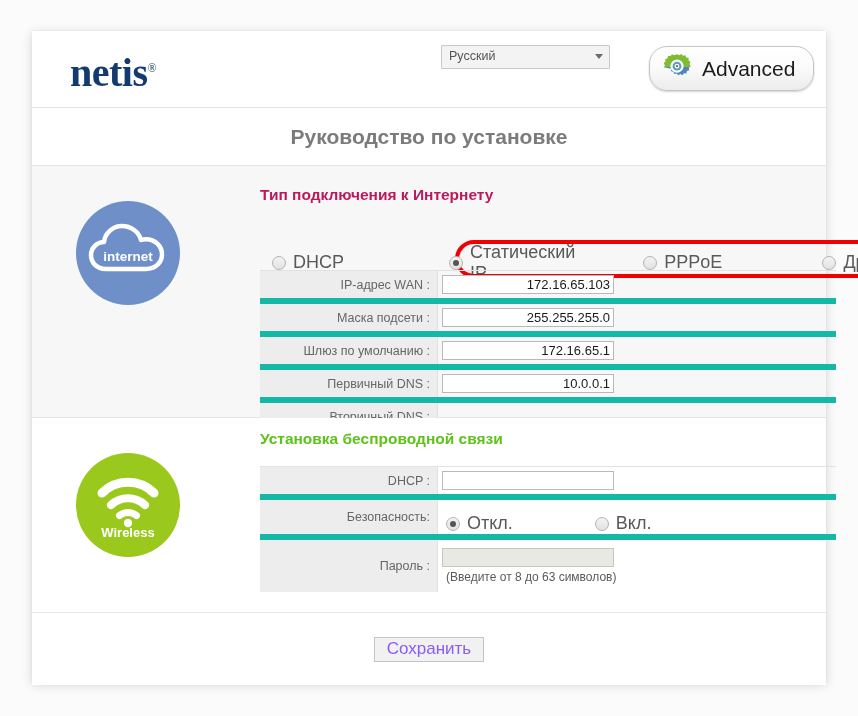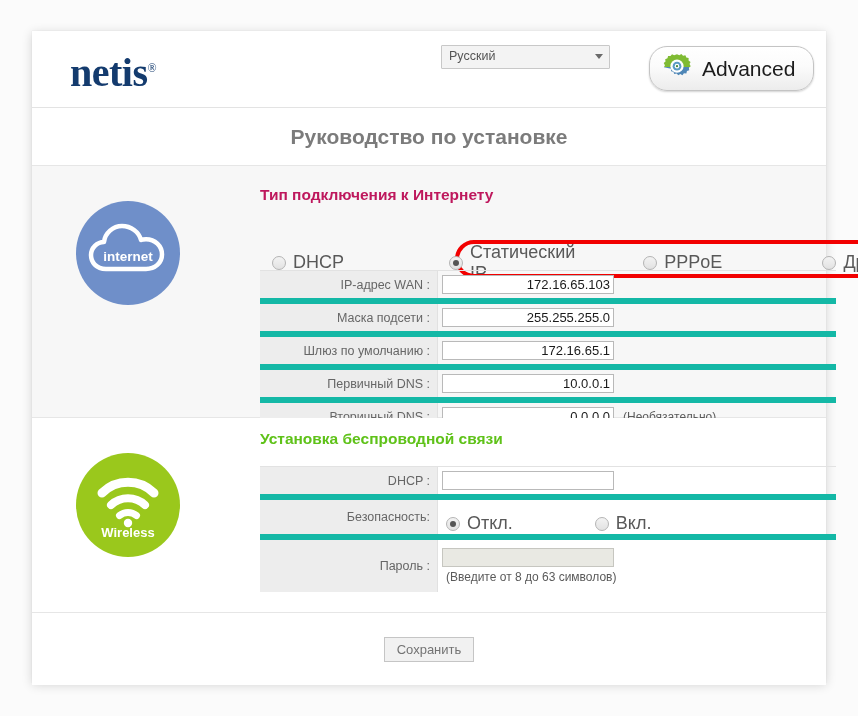--- a/index.html
+++ b/index.html
@@ -294,22 +294,22 @@
     display: flex;
     align-items: center;
     justify-content: center;
     background: #ffffff;
   }
   #save-button {
     min-width: 82px;
     height: 25px;
     border: 1px solid #c5c5c5;
     background: #f1f1f1;
-    font-size: 13px;
-    color: #737373;
+    font-size: 17px;
+    color: #8b5cf6;
     font-family: "Liberation Sans", sans-serif;
     padding: 0 12px;
     cursor: pointer;
   }
 </style>
 </head>
 <body>
 
 <div id="router-card">
 
@@ -412,24 +412,20 @@
 
       <div class="form-row">
         <div class="row-label">Первичный DNS :</div>
         <div class="row-value">
           <input class="text-input" type="text" value="10.0.0.1" style="">
         </div>
       </div>
 
       <div class="form-row">
         <div class="row-label">Вторичный DNS :</div>
-        <div class="row-value">
-          <input class="text-input" type="text" value="0.0.0.0" style="">
-          <span class="hint">(Необязательно)</span>
-        </div>
       </div>
 
     </div>
   </div>
 
   <div id="wireless-section" class="section">
 
     <div class="section-icon-wrap">
       <div id="wireless-circle" class="circle-icon">
         <svg width="104" height="104" viewBox="0 0 104 104" style="position:absolute;left:0;top:0;">

